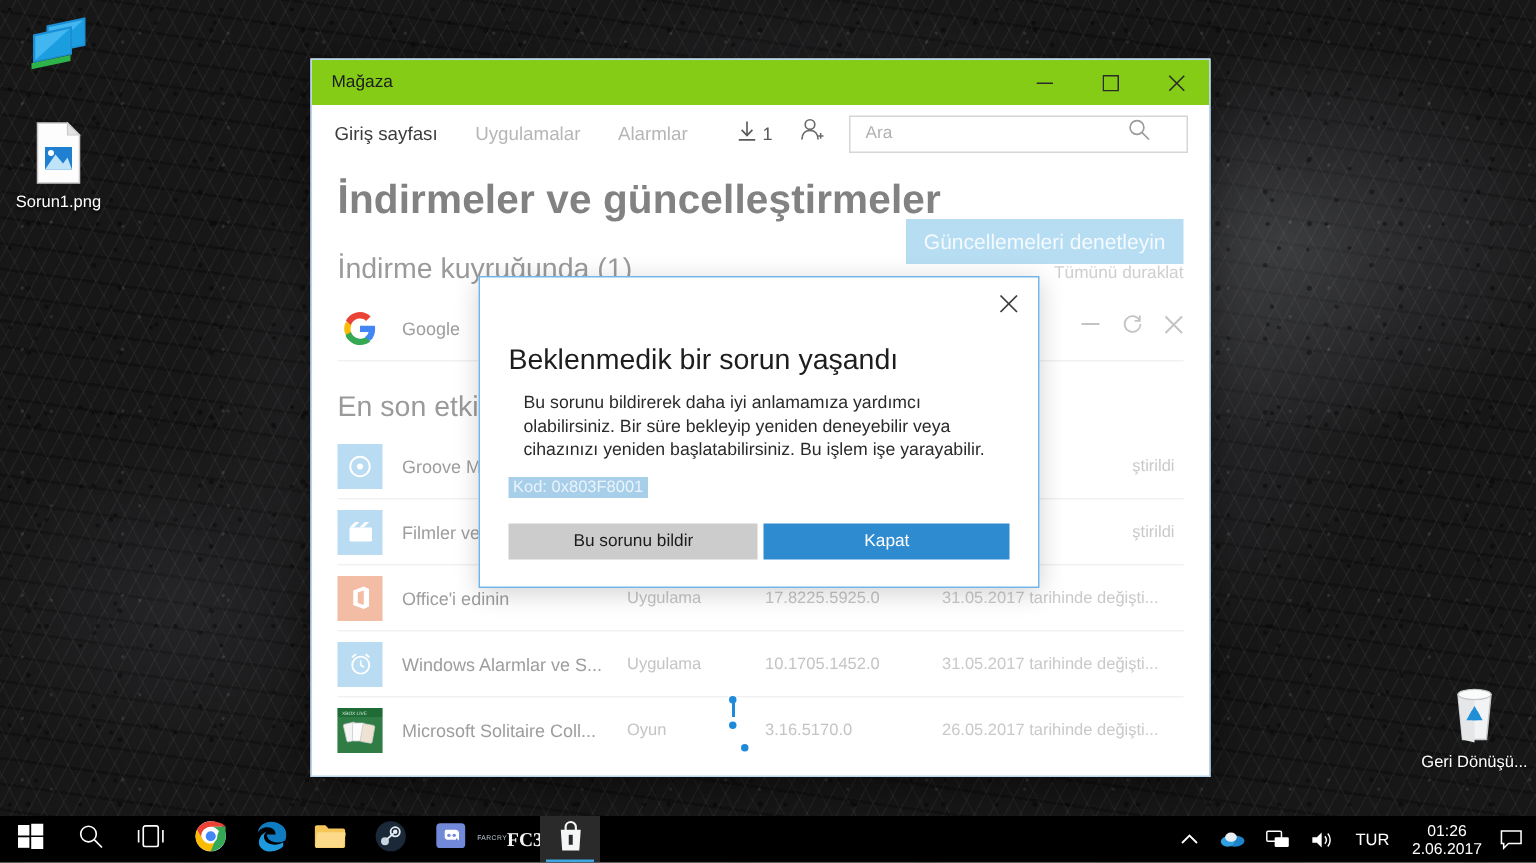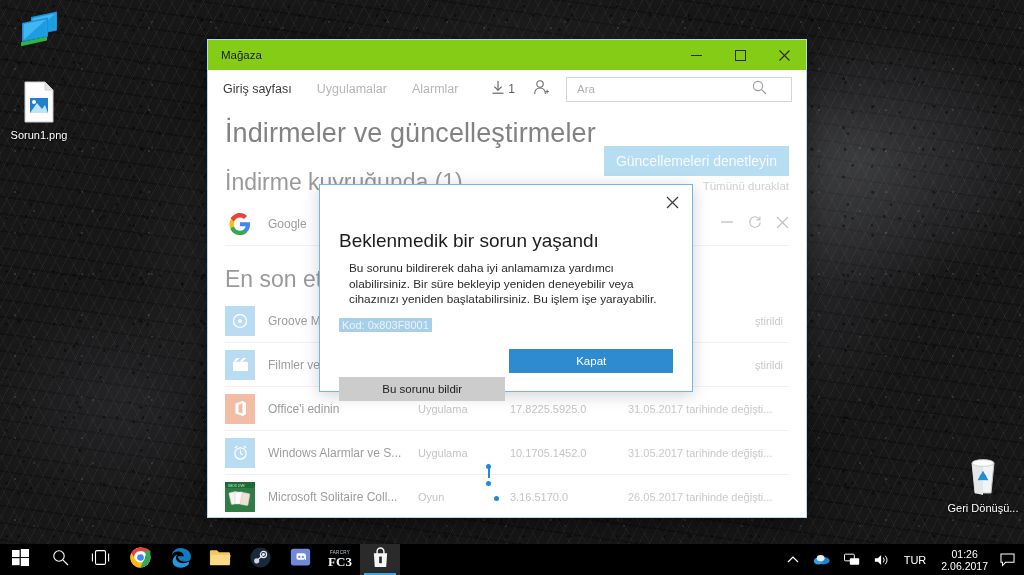--- a/index.html
+++ b/index.html
@@ -84,32 +84,32 @@
   .nav-right { position: absolute; right: 14px; top: 0; height: 38px; display: flex; align-items: center; }
   .dl-count { display:flex; align-items:center; gap:3px; color:#5a5a5a; font-size:12px; margin-right: 18px;}
   .acct-icon { margin-right: 16px; color:#6a6a6a; }
   .searchbox {
     width: 226px; height: 25px; border: 1px solid #d6d6d6;
     display: flex; align-items: center; padding: 0 24px 0 10px;
     background: #fff;
   }
   .searchbox .ph { flex: 1; font-size: 11.5px; color: #b0b0b0; }
 
-  .page-h1 { font-size: 27px; color: #828282; font-weight: 400; margin: 10px 0 0 17px; letter-spacing: .1px;}
+  .page-h1 { font-size: 27px; color: #828282; font-weight: 700; margin: 10px 0 0 17px; letter-spacing: .1px;}
   .checkupd-btn {
     position: absolute; right: 17px; top: 106px;
     background: #b7ddf3; color: #f4fafe;
     font-size: 14px; padding: 7px 12px;
   }
 
   .sec-head {
     display: flex; align-items: baseline; justify-content: space-between;
     margin: 20px 17px 0 17px;
   }
-  .sec-title { font-size: 23px; color: #9a9a9a; font-weight: 300; }
+  .sec-title { font-size: 19px; color: #9a9a9a; font-weight: 300; }
   .sec-link { font-size: 11.5px; color: #cfcfcf; }
 
   .row {
     display: flex; align-items: center;
     height: 44px; margin: 0 17px;
     border-bottom: 1px solid #f1f1f1;
   }
   .row .tile {
     width: 30px; height: 30px; flex: 0 0 30px;
     display:flex; align-items:center; justify-content:center;
@@ -146,21 +146,21 @@
     margin: 9px 19px 0 29px;
   }
   .dlg-code {
     display: inline-block; margin: 10px 0 0 19px;
     font-size: 11px; color: #eaf3fb;
     background: #a8cfe9; padding: 1px 3px;
   }
   .dlg-buttons { display: flex; gap: 0; margin: 16px 19px 0 19px; }
   .btn-report {
     width: 170px; height: 24px; background: #cccccc; color: #1c1c1c;
-    font-size: 11.5px; display:flex; align-items:center; justify-content:center;margin-top:28px;
+    font-size: 11.5px; display:flex; align-items:center; justify-content:center;
   }
   .btn-close-dlg {
     width: 167px; height: 24px; background: #2e8bd0; color: #fff;
     font-size: 11.5px; display:flex; align-items:center; justify-content:center;
     margin-left: 4px;
   }
   .sel-dot { position:absolute; width:5px; height:5px; border-radius:50%; background:#1f8ad9; }
   .sel-caret { position:absolute; width:1.5px; background:#1f8ad9; }
 
   
@@ -511,21 +511,21 @@
       <span>
         <svg width="21" height="21" viewBox="0 0 24 24">
           <rect x="1" y="2" width="22" height="19" rx="3" fill="#7289DA"></rect>
           <path fill="#fff" d="M8.5 7h7c1.6 0 2.8 1.2 2.8 2.8v5.4l-2.3-1.8v1.2H9.4c-1.1 0-2-.9-2-2V9.8C7.4 8.2 7.5 7 8.5 7z"></path>
           <circle cx="10.6" cy="11.3" r="1.3" fill="#7289DA"></circle>
           <circle cx="14.6" cy="11.3" r="1.3" fill="#7289DA"></circle>
         </svg>
       </span>
     </div>
     <div class="tb-item">
-      <span style="display:flex; flex-direction:column; align-items:center; line-height:1;">
+      <span style="display:flex; flex-direction:row; align-items:center; line-height:1;">
         <span style="font-size:4.5px; color:#b9c6cf; letter-spacing:.3px;">FARCRY</span>
         <span style="font-size:13px; font-weight:bold; color:#f2f4f5; font-family:'Liberation Serif', serif;">FC3</span>
       </span>
     </div>
     <div class="tb-item active">
       <span>
         <svg width="19" height="21" viewBox="0 0 20 22">
           <path d="M3 6.5 L17 6.5 L16 21 L4 21 Z" fill="#f4f6f7"></path>
           <path d="M6.4 7.5 V4.6 a3.6 3.6 0 0 1 7.2 0 V7.5" fill="none" stroke="#f4f6f7" stroke-width="1.5"></path>
           <rect x="8.6" y="10" width="2.8" height="7" fill="#2a2a2a"></rect>

